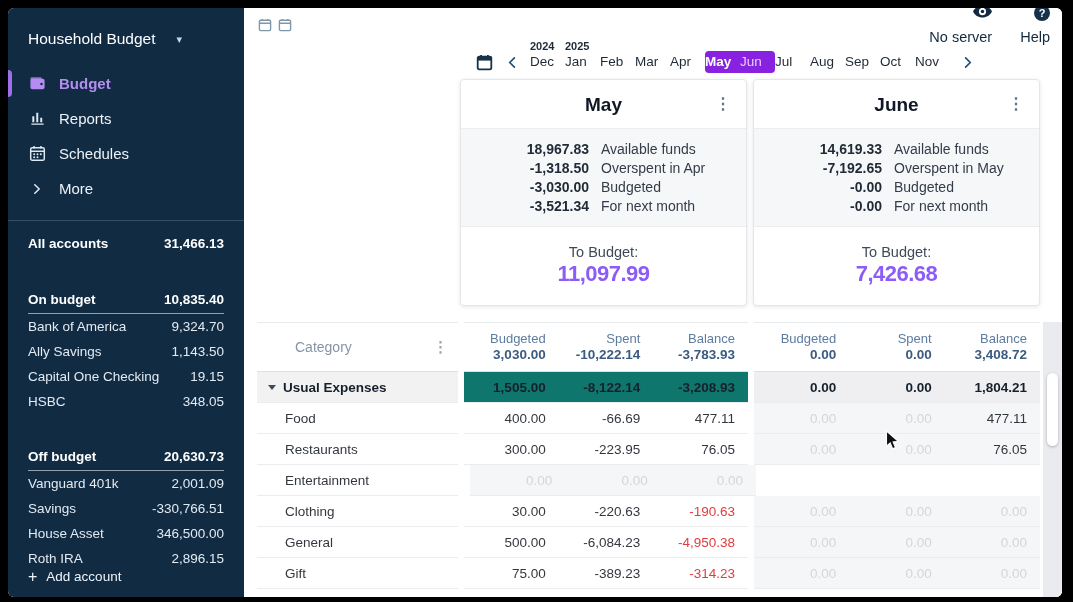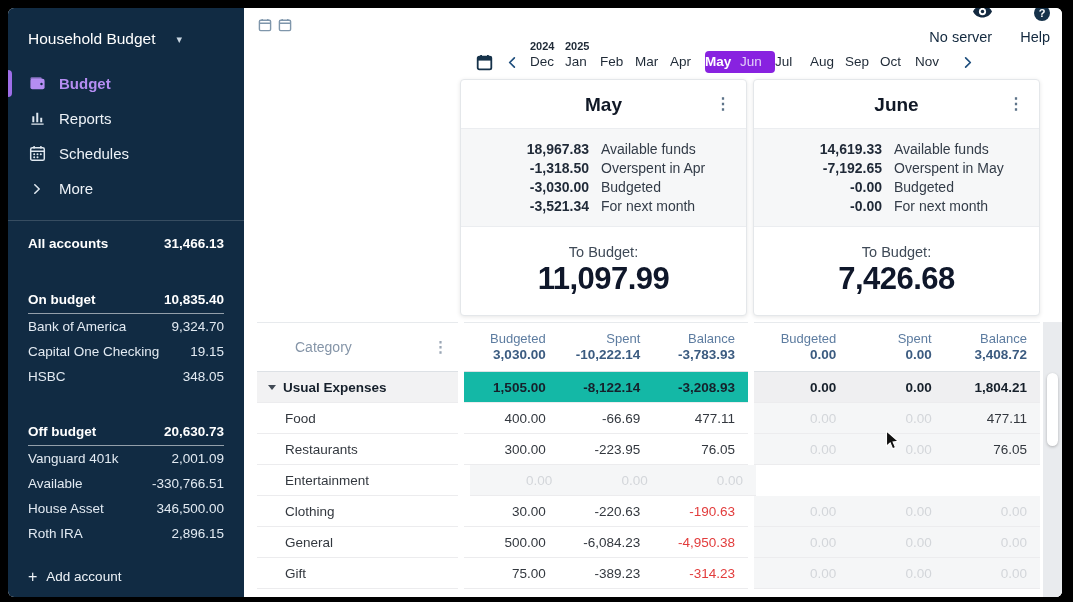--- a/index.html
+++ b/index.html
@@ -66,21 +66,21 @@
   .card-title { font-size:19px; font-weight:bold; color:#101826; }
   .card-menu { position:absolute; right:12px; top:13px; color:#5d7389; font-size:16px;
                font-weight:bold; cursor:pointer; line-height:1; padding:3px; }
   .card-mid { background:#f6f7f8; border-top:1px solid #ebedf0; border-bottom:1px solid #ebedf0;
               padding:11px 0 10px; }
   .card-row { display:flex; font-size:14px; line-height:19px; }
   .card-val { width:128px; text-align:right; font-weight:bold; color:#1f2937; }
   .card-lab { margin-left:12px; color:#333c48; }
   .card-bottom { text-align:center; padding:17px 0 18px; }
   .tb-label { font-size:14.5px; color:#3f4a57; }
-  .tb-amount { font-size:31px; font-weight:bold; color:#0f172a; letter-spacing:-.5px;
+  .tb-amount { font-size:22px; font-weight:bold; color:#8b5cf6; letter-spacing:-.5px;
                margin-top:1px; cursor:pointer; }
 
   
   .btable { position:absolute; left:13px; top:314px; width:783px; }
   .trow { display:flex; }
   .catcell { width:201px; background:#fff; border-bottom:1px solid #ececee; display:flex;
              align-items:center; font-size:13.5px; color:#33383f; }
   .gapcell { width:6px; }
   .pane { width:284px; display:flex; }
   .pane.june { width:286px; }
@@ -89,21 +89,21 @@
           flex-direction:column; justify-content:center; align-items:flex-end; }
   .trow.hdr { height:50px; }
   .trow.hdr .catcell { border-top:1px solid #e7eaed; border-bottom:1px solid #dde1e5;
                        color:#8595a8; font-size:14px; padding-left:38px; }
   .trow.hdr .cell { border-top:1px solid #e7eaed; border-bottom:1px solid #dde1e5; }
   .hdr-menu { margin-left:auto; margin-right:10px; color:#9aa6b5; font-size:15px; font-weight:bold; cursor:pointer; }
   .col-label { font-size:13px; color:#5d7ca0; line-height:16px; }
   .col-total { font-size:13.5px; font-weight:bold; color:#3b5b80; line-height:16px; cursor:pointer; }
   .trow.grp { height:31px; }
   .trow.grp .catcell { background:#f2f2f3; font-weight:bold; color:#16202b; padding-left:11px; gap:7px; }
-  .trow.grp .cell { background:#14b8a6; font-weight:bold; color:#16202b; }
+  .trow.grp .cell { background:#0f766e; font-weight:bold; color:#16202b; }
   .trow.grp .pane.june .cell { background:#efeff1; }
   .trow.data { height:31px; }
   .trow.data .catcell { padding-left:28px; }
   .trow.data .pane.june .cell { background:#f5f6f7; }
   .trow.partial { height:7px; }
   .trow.partial .catcell, .trow.partial .cell { border-bottom:none; }
   .neg { color:#e23c3c !important; }
   .faded { color:#d3d6da !important; font-weight:normal !important; }
   .tri { width:0; height:0; border-left:4px solid transparent; border-right:4px solid transparent;
          border-top:5px solid #414a55; display:inline-block; }
@@ -180,37 +180,41 @@
       </div>
       <div class="acct-row acct-head underlined spaced">
         <span class="nm">On budget</span>
         <span class="acct-val">10,835.40</span>
       </div>
       <div class="acct-row">
         <span class="nm">Bank of America</span>
         <span class="acct-val">9,324.70</span>
       </div>
       <div class="acct-row">
+        <span class="nm">Ally Savings</span>
+        <span class="acct-val">1,143.50</span>
+      </div>
+      <div class="acct-row">
         <span class="nm">Capital One Checking</span>
         <span class="acct-val">19.15</span>
       </div>
       <div class="acct-row">
         <span class="nm">HSBC</span>
         <span class="acct-val">348.05</span>
       </div>
       <div class="acct-row acct-head underlined spaced">
         <span class="nm">Off budget</span>
         <span class="acct-val">20,630.73</span>
       </div>
       <div class="acct-row">
         <span class="nm">Vanguard 401k</span>
         <span class="acct-val">2,001.09</span>
       </div>
       <div class="acct-row">
-        <span class="nm">Available</span>
+        <span class="nm">Savings</span>
         <span class="acct-val">-330,766.51</span>
       </div>
       <div class="acct-row">
         <span class="nm">House Asset</span>
         <span class="acct-val">346,500.00</span>
       </div>
       <div class="acct-row">
         <span class="nm">Roth IRA</span>
         <span class="acct-val">2,896.15</span>
       </div>

